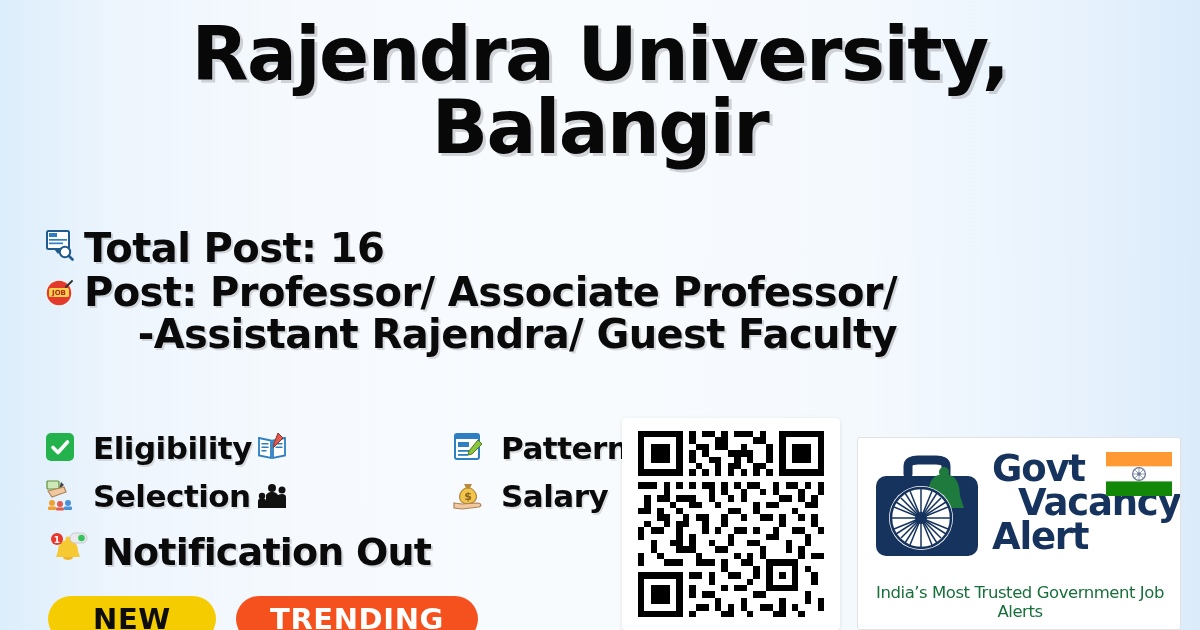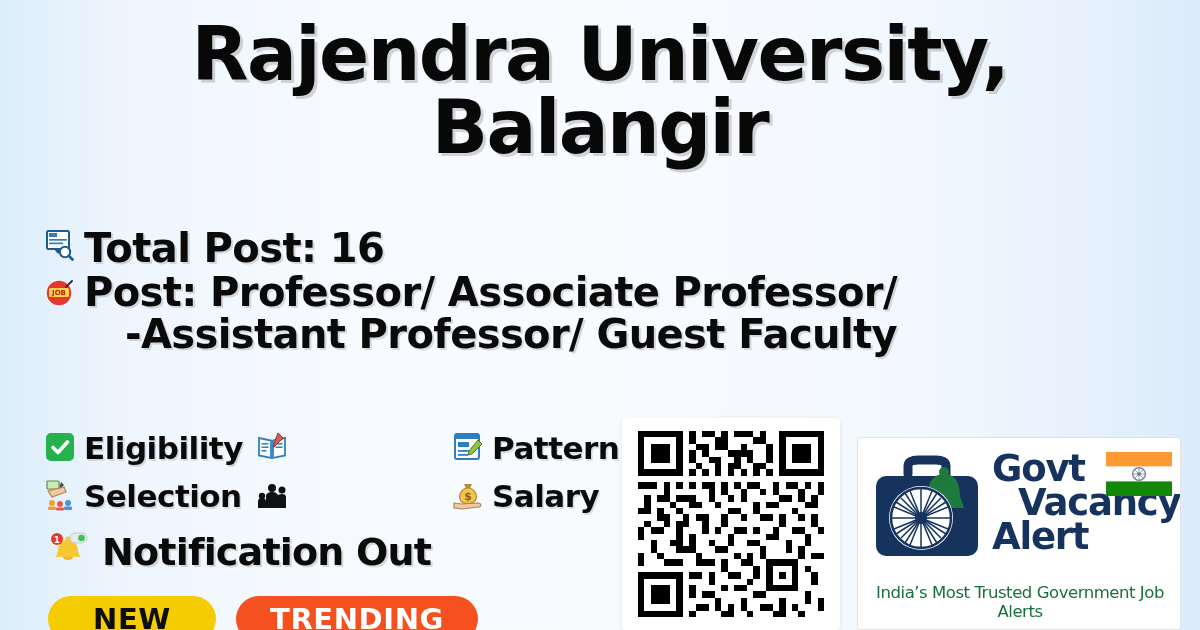--- a/index.html
+++ b/index.html
@@ -78,21 +78,21 @@
     left: 44px;
     width: 620px;
     display: grid;
     grid-template-columns: 212px 196px 210px;
     grid-auto-rows: 41px;
     row-gap: 7px;
   }
   .feat {
     display: flex;
     align-items: center;
-    gap: 8px;
+    gap: 17px;
   }
   .feat-label {
     font-size: 31px;
     font-weight: 900;
     color: #0a0a0a;
     letter-spacing: -0.5px;
     line-height: 1;
     text-shadow: 1.5px 1.5px 0 rgba(130,130,135,0.25);
     font-family: "DejaVu Sans", "Liberation Sans", sans-serif;
     white-space: nowrap;
@@ -246,21 +246,21 @@
         <svg width="30" height="30" viewBox="0 0 30 30">
           <circle cx="15" cy="15" r="13" fill="#e23b2e"></circle>
           <circle cx="15" cy="15" r="13" fill="none" stroke="#f3f3f3" stroke-width="1.5"></circle>
           <rect x="5" y="10" width="20" height="9" rx="1.5" fill="#ffd24d"></rect>
           <text x="15" y="17.4" font-size="7" font-weight="bold" fill="#b3261a" text-anchor="middle" font-family="DejaVu Sans, sans-serif">JOB</text>
           <path d="M22 9 L28 3" stroke="#333" stroke-width="2" stroke-linecap="round"></path>
         </svg>
       </span>
       <span style="display:block;">
         <span class="info-text" style="display:block;">Post: Professor/ Associate Professor/</span>
-        <span class="info-text" style="display:block; margin-top:2px;">-Assistant Professor/ Guest Faculty</span>
+        <span class="info-text" style="display:block; margin-top:2px;">-Assistant Rajendra/ Guest Faculty</span>
       </span>
     </div>
 
   </div>
 
   <div class="features">
 
     <div class="feat">
       <span class="ic">
         <svg width="32" height="32" viewBox="0 0 32 32">

